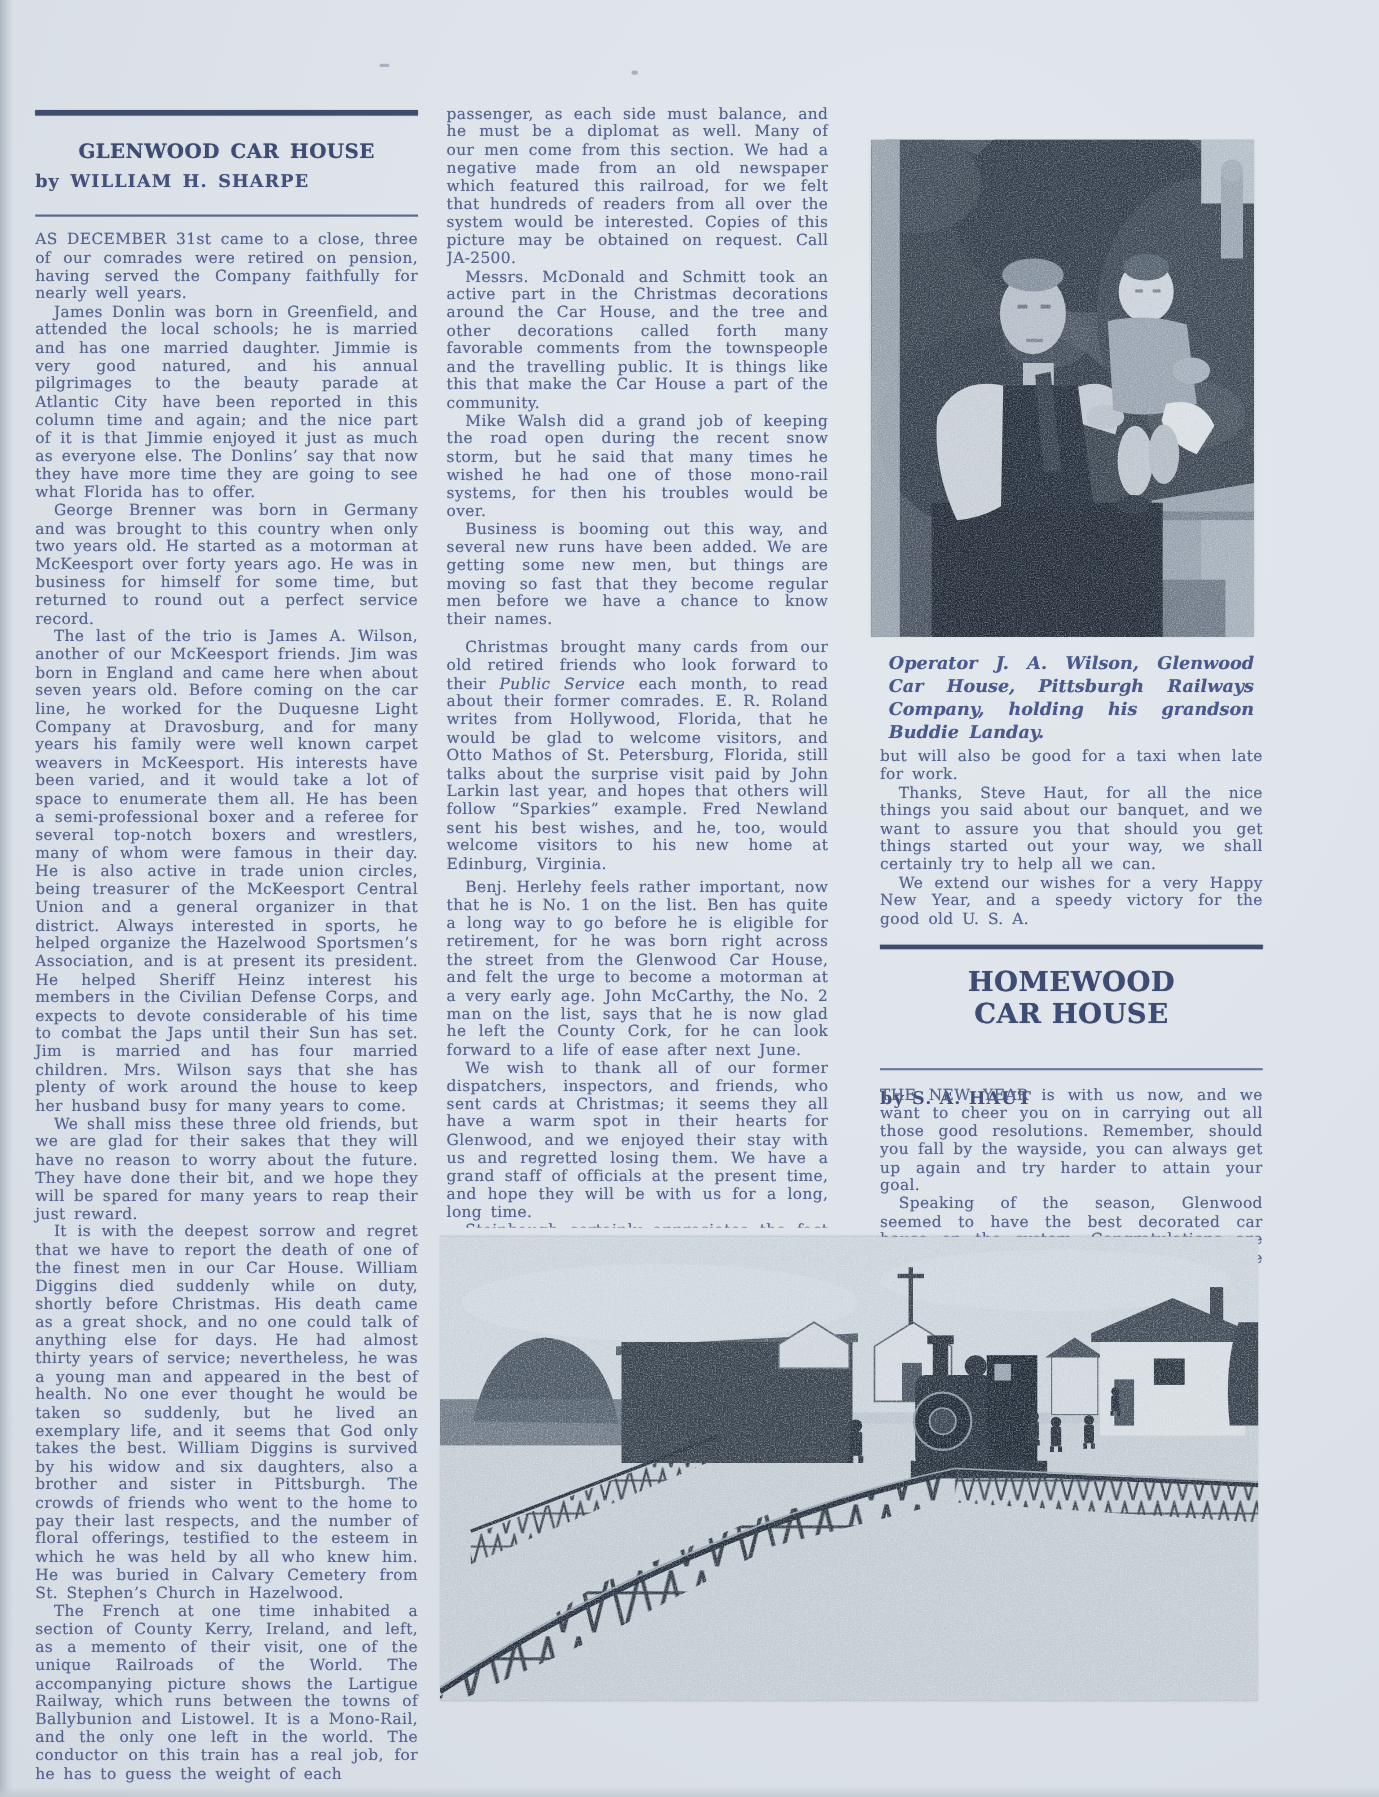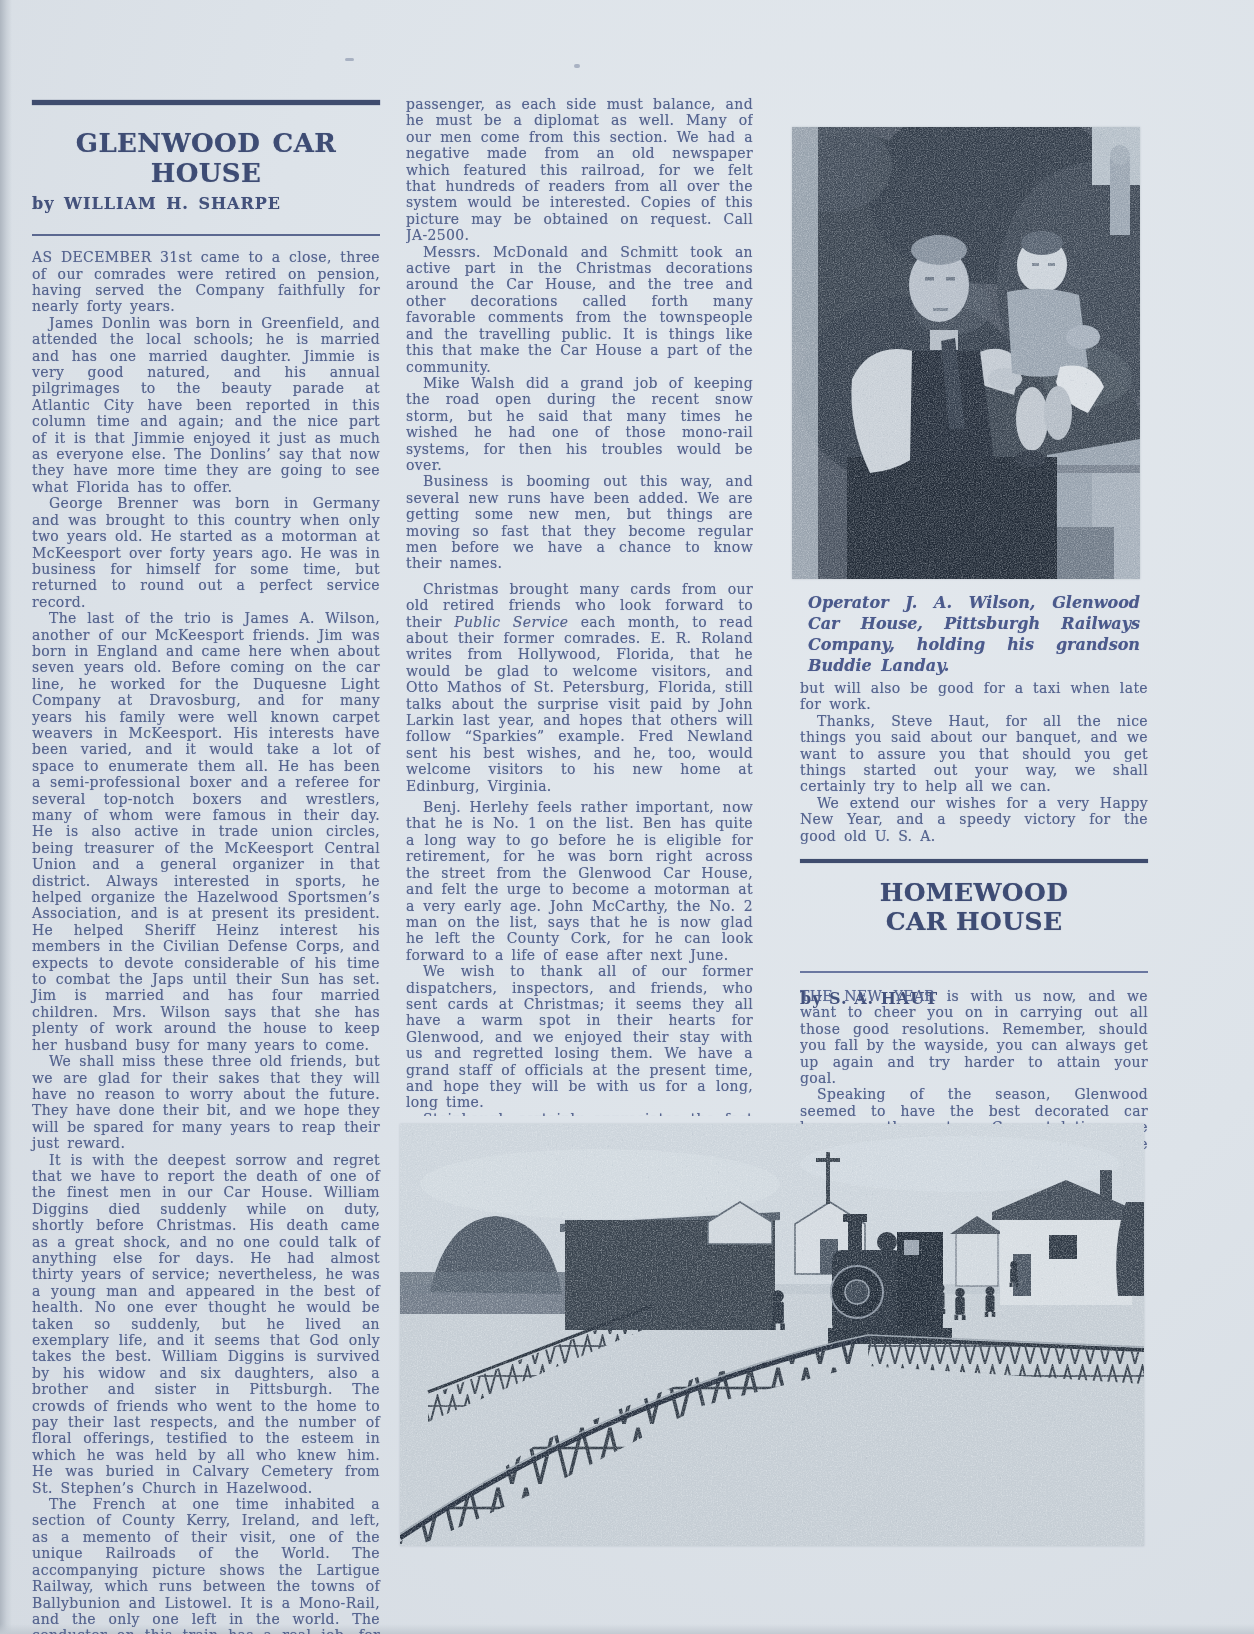--- a/index.html
+++ b/index.html
@@ -18,21 +18,21 @@
     font-size:14px;line-height:16.4px;letter-spacing:.35px;word-spacing:3px;
     text-shadow:0 0 .7px rgba(85,100,143,.55);}
   .col p{margin:0;text-indent:17px;}
   .col p.noindent{text-indent:0;}
   .col p.gap{margin-top:9px;}
   .col p.gap-sm{margin-top:5px;}
 
   .rule-thick{height:5px;background:#3f4c6e;box-shadow:0 0 1px rgba(63,76,110,.8);}
   .rule-thin{height:2px;background:#5b6890;}
 
-  .art-title{font-size:26px;font-weight:bold;color:#3e4c74;text-align:center;
+  .art-title{font-size:18px;font-weight:bold;color:#3e4c74;text-align:center;
     letter-spacing:.4px;line-height:1.15;text-shadow:0 0 .8px rgba(62,76,116,.6);}
   .art-byline{font-size:16px;font-weight:bold;color:#43517b;
     letter-spacing:1px;margin-top:7px;}
 
   .caption{font-style:italic;font-weight:600;color:#4b5a8c;text-align:justify;
     text-shadow:0 0 .7px rgba(75,90,140,.5);}
 
   .photo{position:absolute;box-shadow:inset 0 0 0 1px rgba(55,65,82,.35),0 0 2px rgba(90,100,120,.25);}
   .photo svg{display:block;}
 </style>
@@ -44,21 +44,21 @@
   <div class="scan-edge-b"></div>
   <div class="speck" style="left:345px;top:58px;width:9px;height:3px;"></div>
   <div class="speck" style="left:574px;top:64px;width:6px;height:4px;"></div>
 
   <section class="col" style="left:32px;top:100px;width:348px;">
     <div class="rule-thick"></div>
     <div class="art-title" style="margin-top:24px;">GLENWOOD CAR HOUSE</div>
     <div class="art-byline">by WILLIAM H. SHARPE</div>
     <div class="rule-thin" style="margin-top:22px;"></div>
     <div style="margin-top:13px;">
-      <p class="noindent">AS DECEMBER 31st came to a close, three of our comrades were retired on pension, having served the Company faithfully for nearly forty years.</p>
+      <p class="noindent">AS DECEMBER 31st came to a close, three of our comrades were retired on pension, having served the Company faithfully for nearly well years.</p>
       <p>James Donlin was born in Greenfield, and attended the local schools; he is married and has one married daughter. Jimmie is very good natured, and his annual pilgrimages to the beauty parade at Atlantic City have been reported in this column time and again; and the nice part of it is that Jimmie enjoyed it just as much as everyone else. The Donlins’ say that now they have more time they are going to see what Florida has to offer.</p>
       <p>George Brenner was born in Germany and was brought to this country when only two years old. He started as a motorman at McKeesport over forty years ago. He was in business for himself for some time, but returned to round out a perfect service record.</p>
       <p>The last of the trio is James A. Wilson, another of our McKeesport friends. Jim was born in England and came here when about seven years old. Before coming on the car line, he worked for the Duquesne Light Company at Dravosburg, and for many years his family were well known carpet weavers in McKeesport. His interests have been varied, and it would take a lot of space to enumerate them all. He has been a semi-professional boxer and a referee for several top-notch boxers and wrestlers, many of whom were famous in their day. He is also active in trade union circles, being treasurer of the McKeesport Central Union and a general organizer in that district. Always interested in sports, he helped organize the Hazelwood Sportsmen’s Association, and is at present its president. He helped Sheriff Heinz interest his members in the Civilian Defense Corps, and expects to devote considerable of his time to combat the Japs until their Sun has set. Jim is married and has four married children. Mrs. Wilson says that she has plenty of work around the house to keep her husband busy for many years to come.</p>
       <p>We shall miss these three old friends, but we are glad for their sakes that they will have no reason to worry about the future. They have done their bit, and we hope they will be spared for many years to reap their just reward.</p>
       <p>It is with the deepest sorrow and regret that we have to report the death of one of the finest men in our Car House. William Diggins died suddenly while on duty, shortly before Christmas. His death came as a great shock, and no one could talk of anything else for days. He had almost thirty years of service; nevertheless, he was a young man and appeared in the best of health. No one ever thought he would be taken so suddenly, but he lived an exemplary life, and it seems that God only takes the best. William Diggins is survived by his widow and six daughters, also a brother and sister in Pittsburgh. The crowds of friends who went to the home to pay their last respects, and the number of floral offerings, testified to the esteem in which he was held by all who knew him. He was buried in Calvary Cemetery from St. Stephen’s Church in Hazelwood.</p>
       <p>The French at one time inhabited a section of County Kerry, Ireland, and left, as a memento of their visit, one of the unique Railroads of the World. The accompanying picture shows the Lartigue Railway, which runs between the towns of Ballybunion and Listowel. It is a Mono-Rail, and the only one left in the world. The conductor on this train has a real job, for he has to guess the weight of each</p>
     </div>
   </section>
 
   <section class="col" style="left:406px;top:96px;width:347px;height:1020px;overflow:hidden;">

